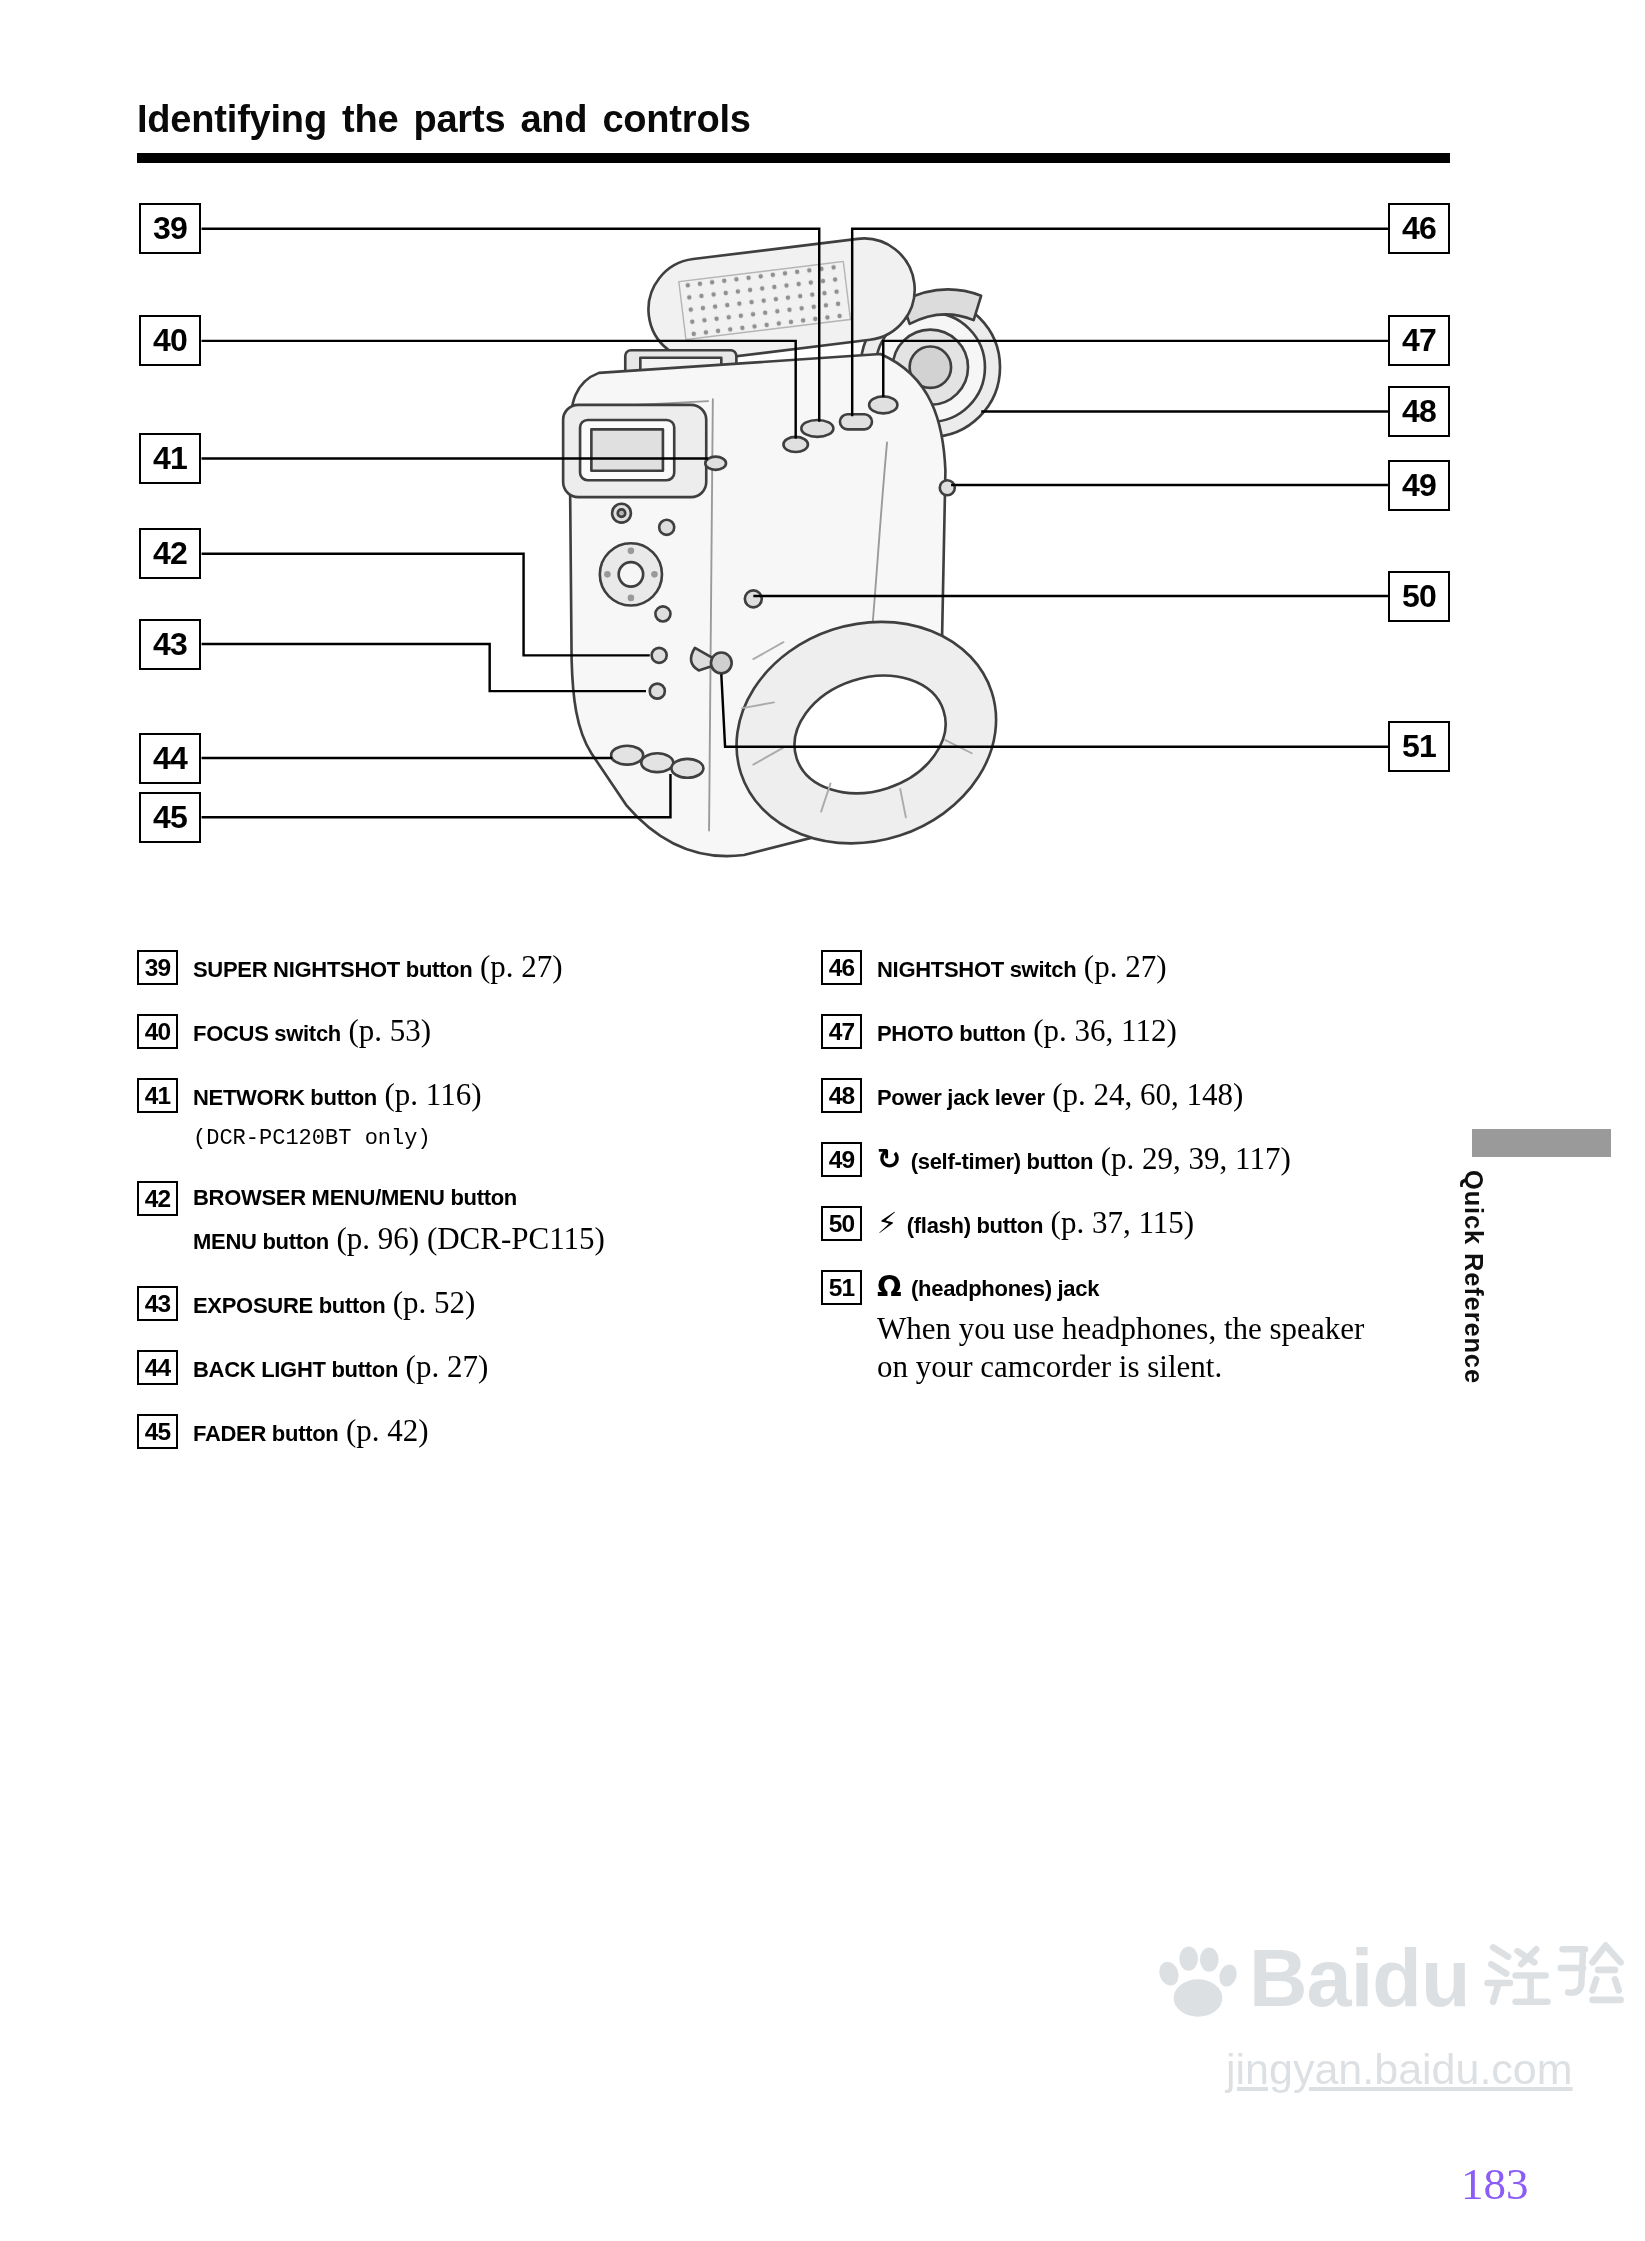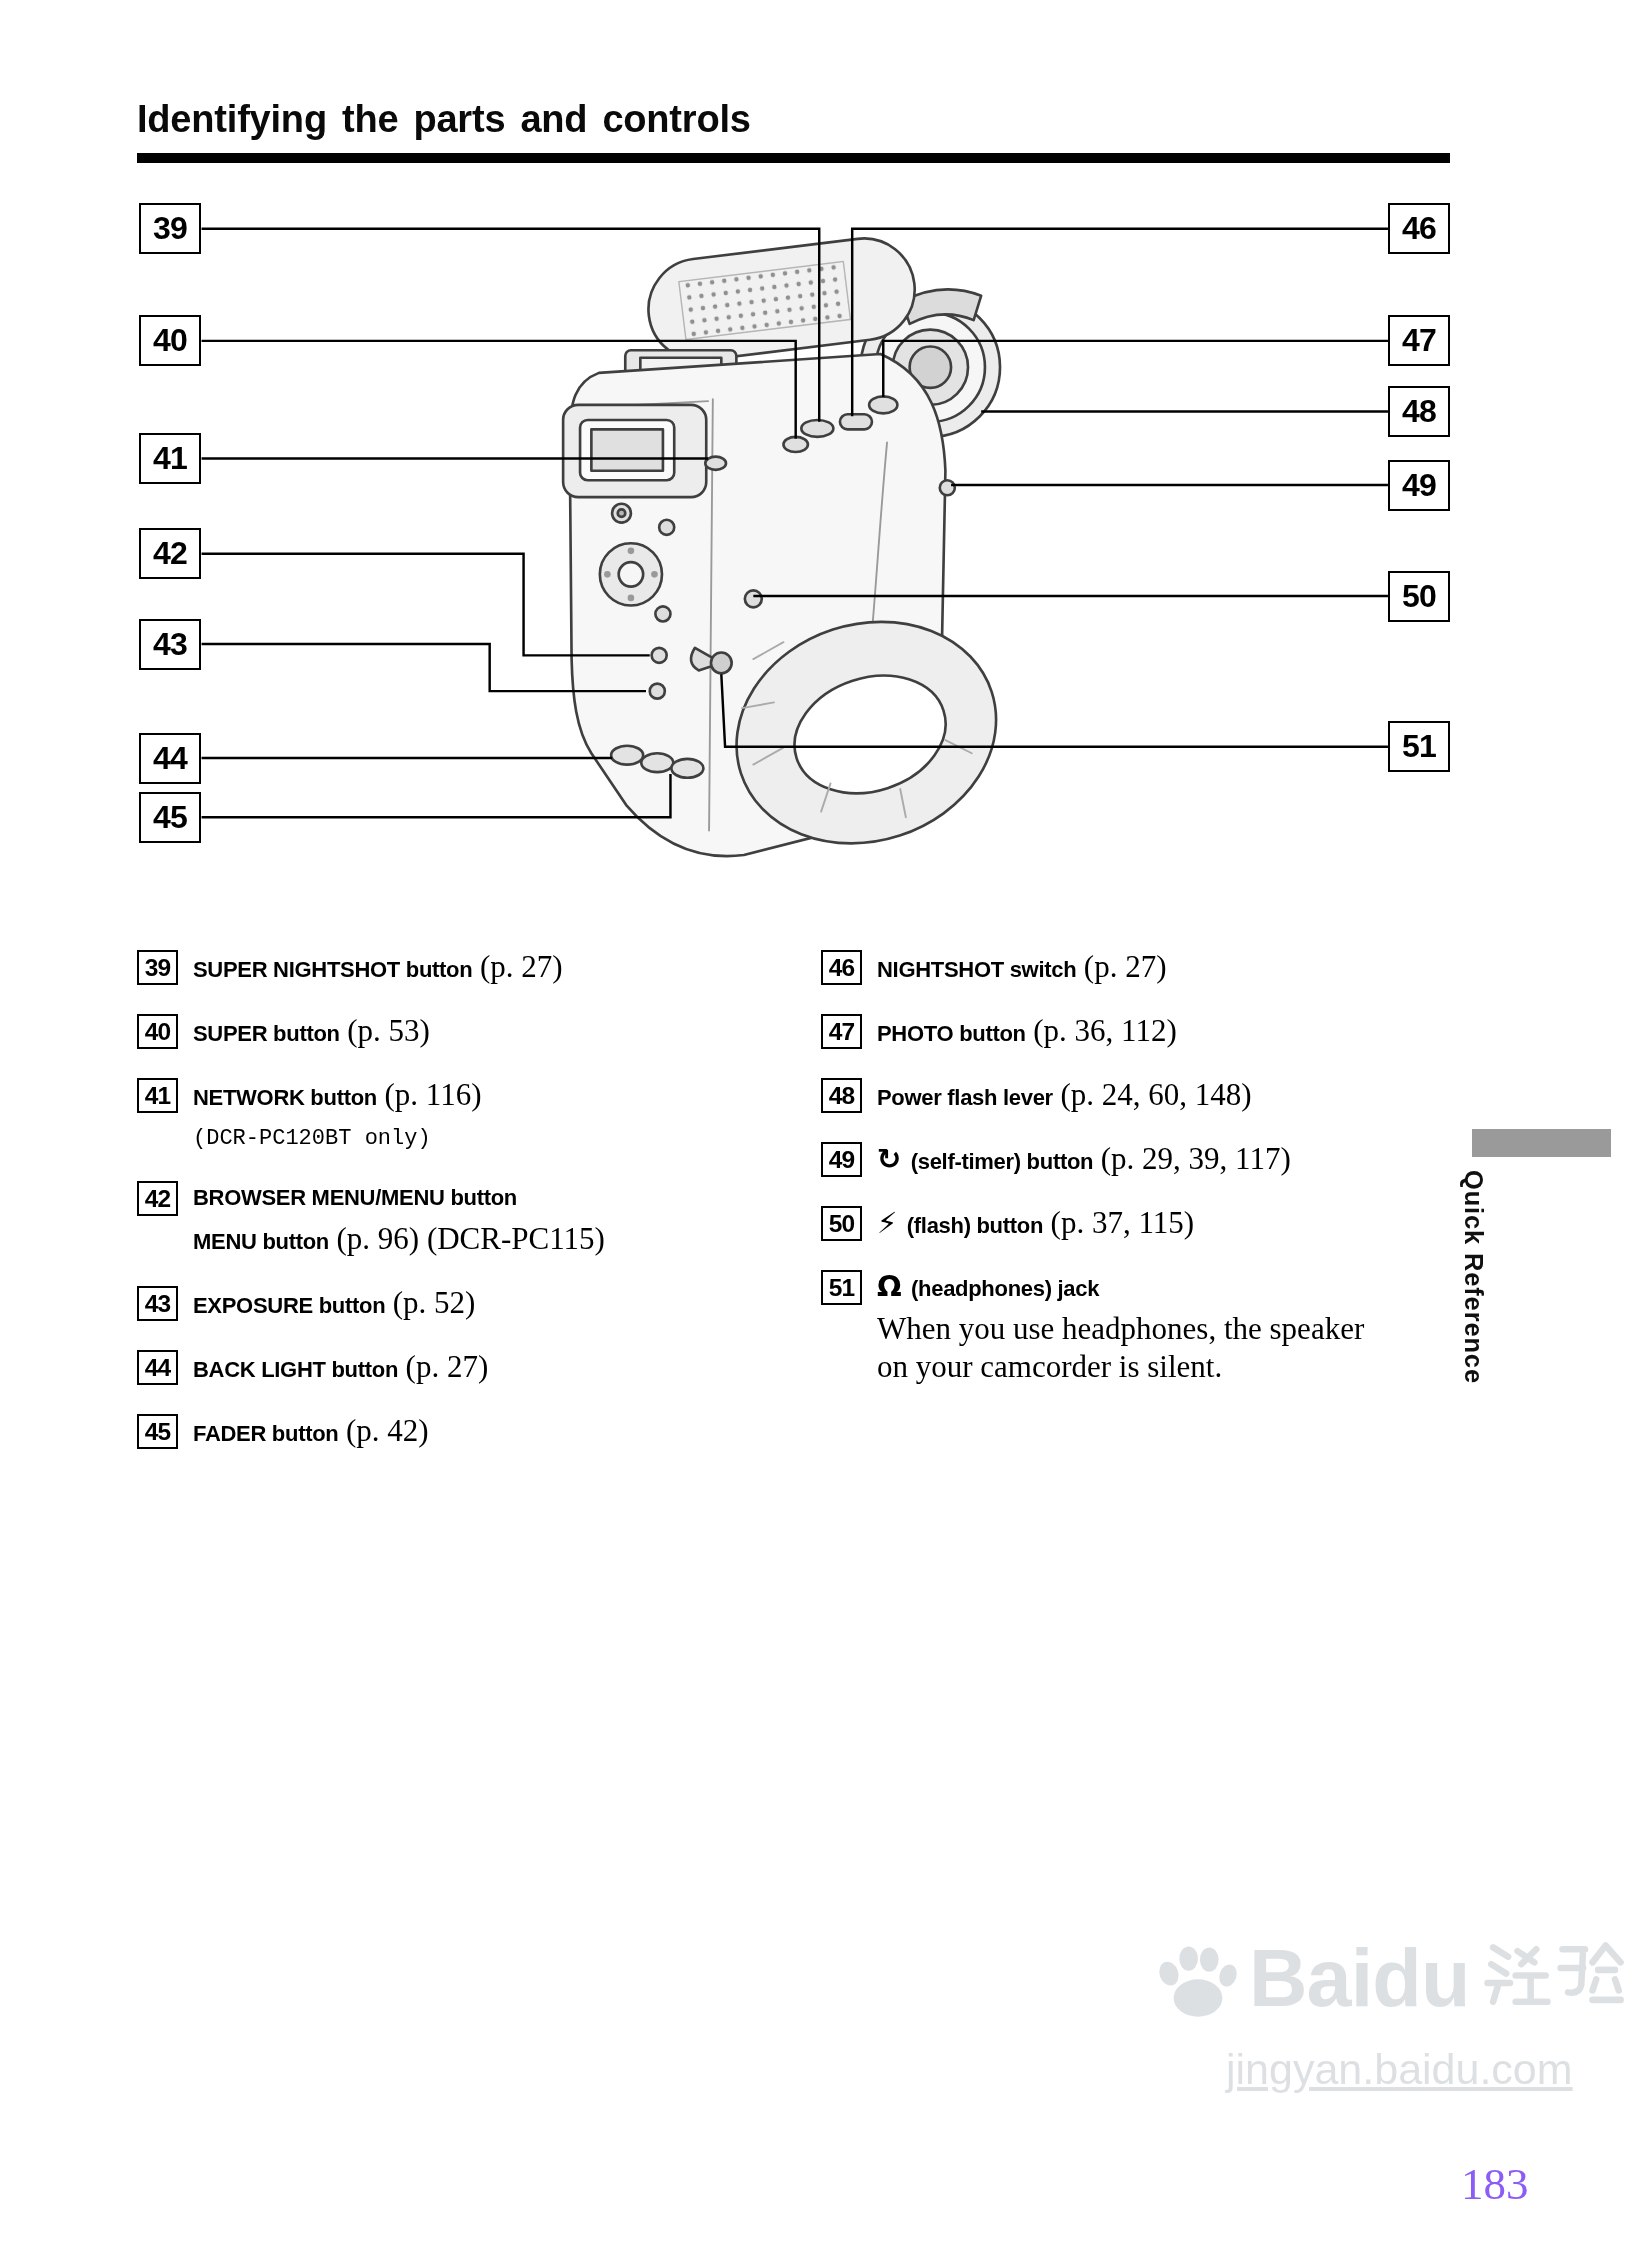--- a/index.html
+++ b/index.html
@@ -215,21 +215,21 @@
   <div class="callout" style="left:1388px; top:571px;">50</div>
   <div class="callout" style="left:1388px; top:721px;">51</div>
 
   <div class="pcol pcol-left">
     <div class="pitem">
       <span class="numbox">39</span>
       <span class="plabel">SUPER NIGHTSHOT button</span><span class="pref">(p. 27)</span>
     </div>
     <div class="pitem">
       <span class="numbox">40</span>
-      <span class="plabel">SUPER button</span><span class="pref">(p. 53)</span>
+      <span class="plabel">FOCUS switch</span><span class="pref">(p. 53)</span>
     </div>
     <div class="pitem">
       <span class="numbox">41</span>
       <span class="plabel">NETWORK button</span><span class="pref">(p. 116)</span>
       <div class="pnote">(DCR-PC120BT only)</div>
     </div>
     <div class="pitem">
       <span class="numbox">42</span>
       <span class="plabel">BROWSER MENU/MENU button</span>
       <div><span class="plabel">MENU button</span><span class="pref">(p. 96) (DCR-PC115)</span></div>
@@ -252,21 +252,21 @@
     <div class="pitem">
       <span class="numbox">46</span>
       <span class="plabel">NIGHTSHOT switch</span><span class="pref">(p. 27)</span>
     </div>
     <div class="pitem">
       <span class="numbox">47</span>
       <span class="plabel">PHOTO button</span><span class="pref">(p. 36, 112)</span>
     </div>
     <div class="pitem">
       <span class="numbox">48</span>
-      <span class="plabel">Power flash lever</span><span class="pref">(p. 24, 60, 148)</span>
+      <span class="plabel">Power jack lever</span><span class="pref">(p. 24, 60, 148)</span>
     </div>
     <div class="pitem">
       <span class="numbox">49</span>
       <span class="picon">↻</span><span class="plabel">(self-timer) button</span><span class="pref">(p. 29, 39, 117)</span>
     </div>
     <div class="pitem">
       <span class="numbox">50</span>
       <span class="picon">⚡</span><span class="plabel">(flash) button</span><span class="pref">(p. 37, 115)</span>
     </div>
     <div class="pitem">

